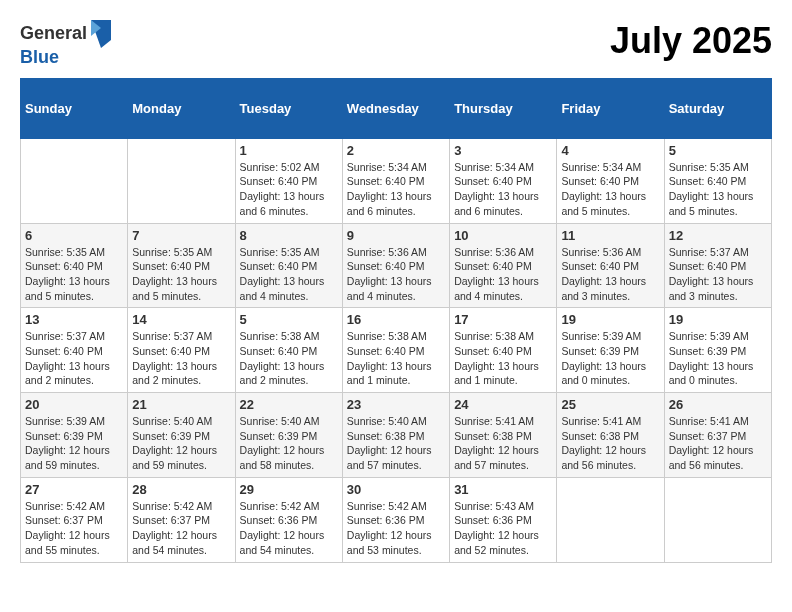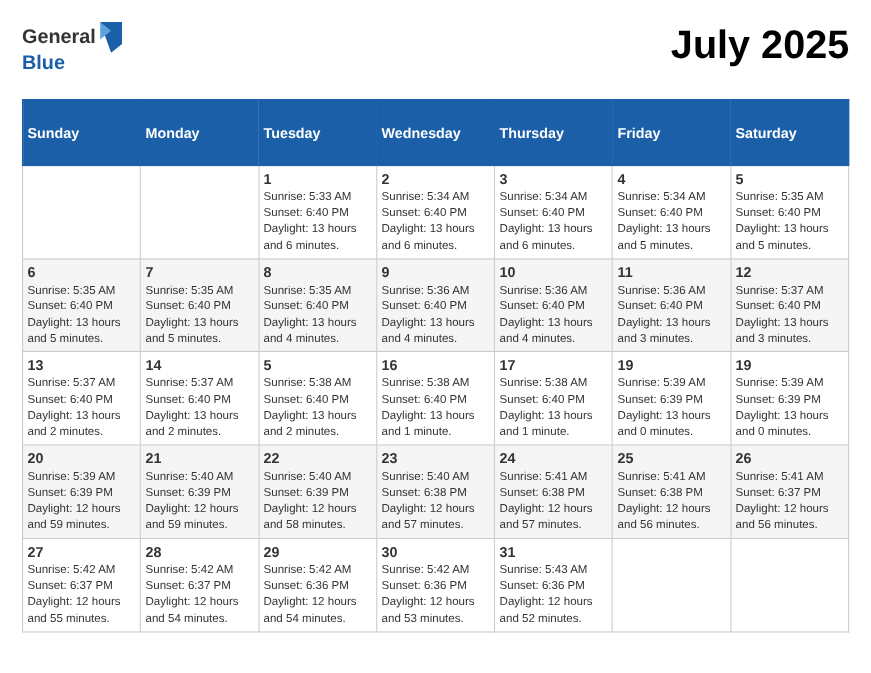--- a/index.html
+++ b/index.html
@@ -7,21 +7,21 @@
       font-family: Arial, sans-serif;
       background: #fff;
       width: 792px;
       min-height: 612px;
       padding: 20px;
     }
     .header-section {
       display: flex;
       justify-content: space-between;
       align-items: flex-start;
-      margin-bottom: 22px;
+      margin-bottom: 10px;
     }
     .logo {
       display: flex;
       align-items: center;
     }
     .logo-text-general {
       font-size: 18px;
       font-weight: bold;
       color: #333;
       line-height: 1.1;
@@ -121,21 +121,21 @@
         <th>Friday</th>
         <th>Saturday</th>
       </tr>
   </thead>
   <tbody id="calendar-body">
   <tr>
         <td class="empty-cell"></td>
         <td class="empty-cell"></td>
         <td>
           <span class="day-number">1</span>
-          <div class="day-info" style="white-space: pre-line;">Sunrise: 5:33 AM
+          <div class="day-info" style="white-space: pre-line;">Sunrise: 5:02 AM
 Sunset: 6:40 PM
 Daylight: 13 hours and 6 minutes.</div>
         </td>
         <td>
           <span class="day-number">2</span>
           <div class="day-info" style="white-space: pre-line;">Sunrise: 5:34 AM
 Sunset: 6:40 PM
 Daylight: 13 hours and 6 minutes.</div>
         </td>
         <td>

